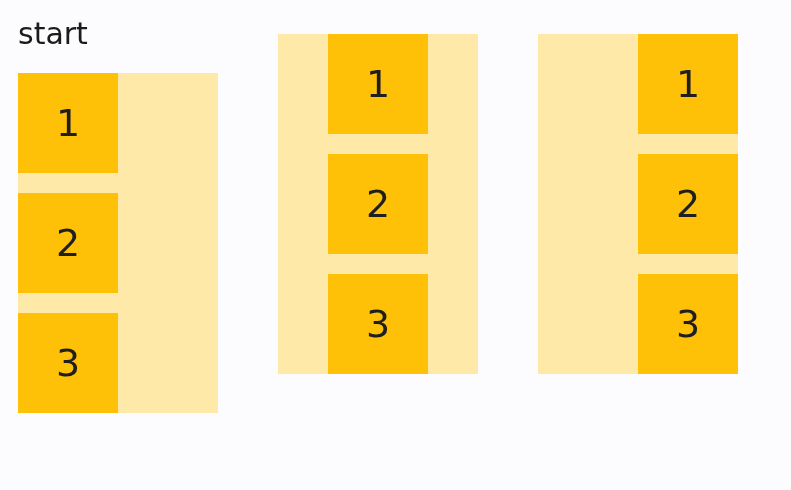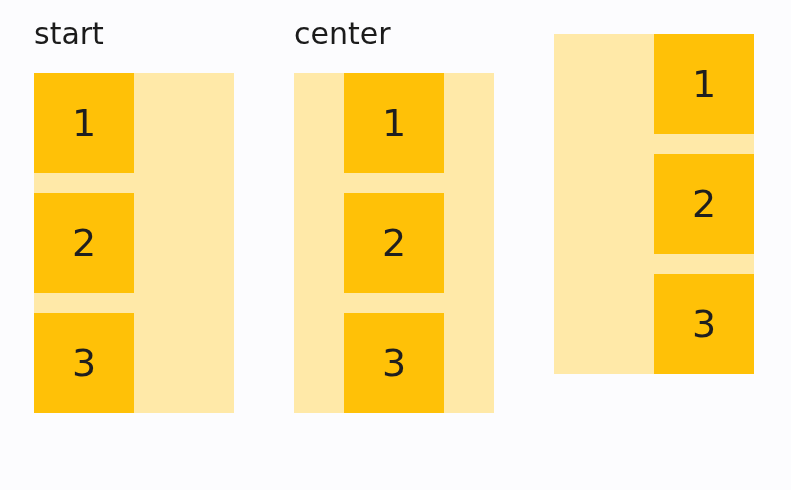--- a/index.html
+++ b/index.html
@@ -7,21 +7,21 @@
     padding: 0;
     width: 791px;
     height: 490px;
     overflow: hidden;
     background: var(--background, #FCFCFE);
     font-family: "DejaVu Sans", sans-serif;
   }
   .demo {
     display: flex;
     gap: 60px;
-    padding: 14px 0 0 34px;
+    padding: 14px 0 0 18px;
   }
   .group {
     width: 200px;
     display: block;
   }
   .group-label {
     margin: 0;
     height: 39px;
     line-height: 39px;
     font-size: 30px;
@@ -60,21 +60,20 @@
   <section class="group">
     <h2 class="group-label">start</h2>
     <div class="grid-container" data-align="start">
       <div class="grid-item">1</div>
       <div class="grid-item">2</div>
       <div class="grid-item">3</div>
     </div>
   </section>
 
   <section class="group">
-    <h2 class="group-label">center</h2>
     <div class="grid-container" data-align="center">
       <div class="grid-item">1</div>
       <div class="grid-item">2</div>
       <div class="grid-item">3</div>
     </div>
   </section>
 
   <section class="group">
     <div class="grid-container" data-align="end">
       <div class="grid-item">1</div>

